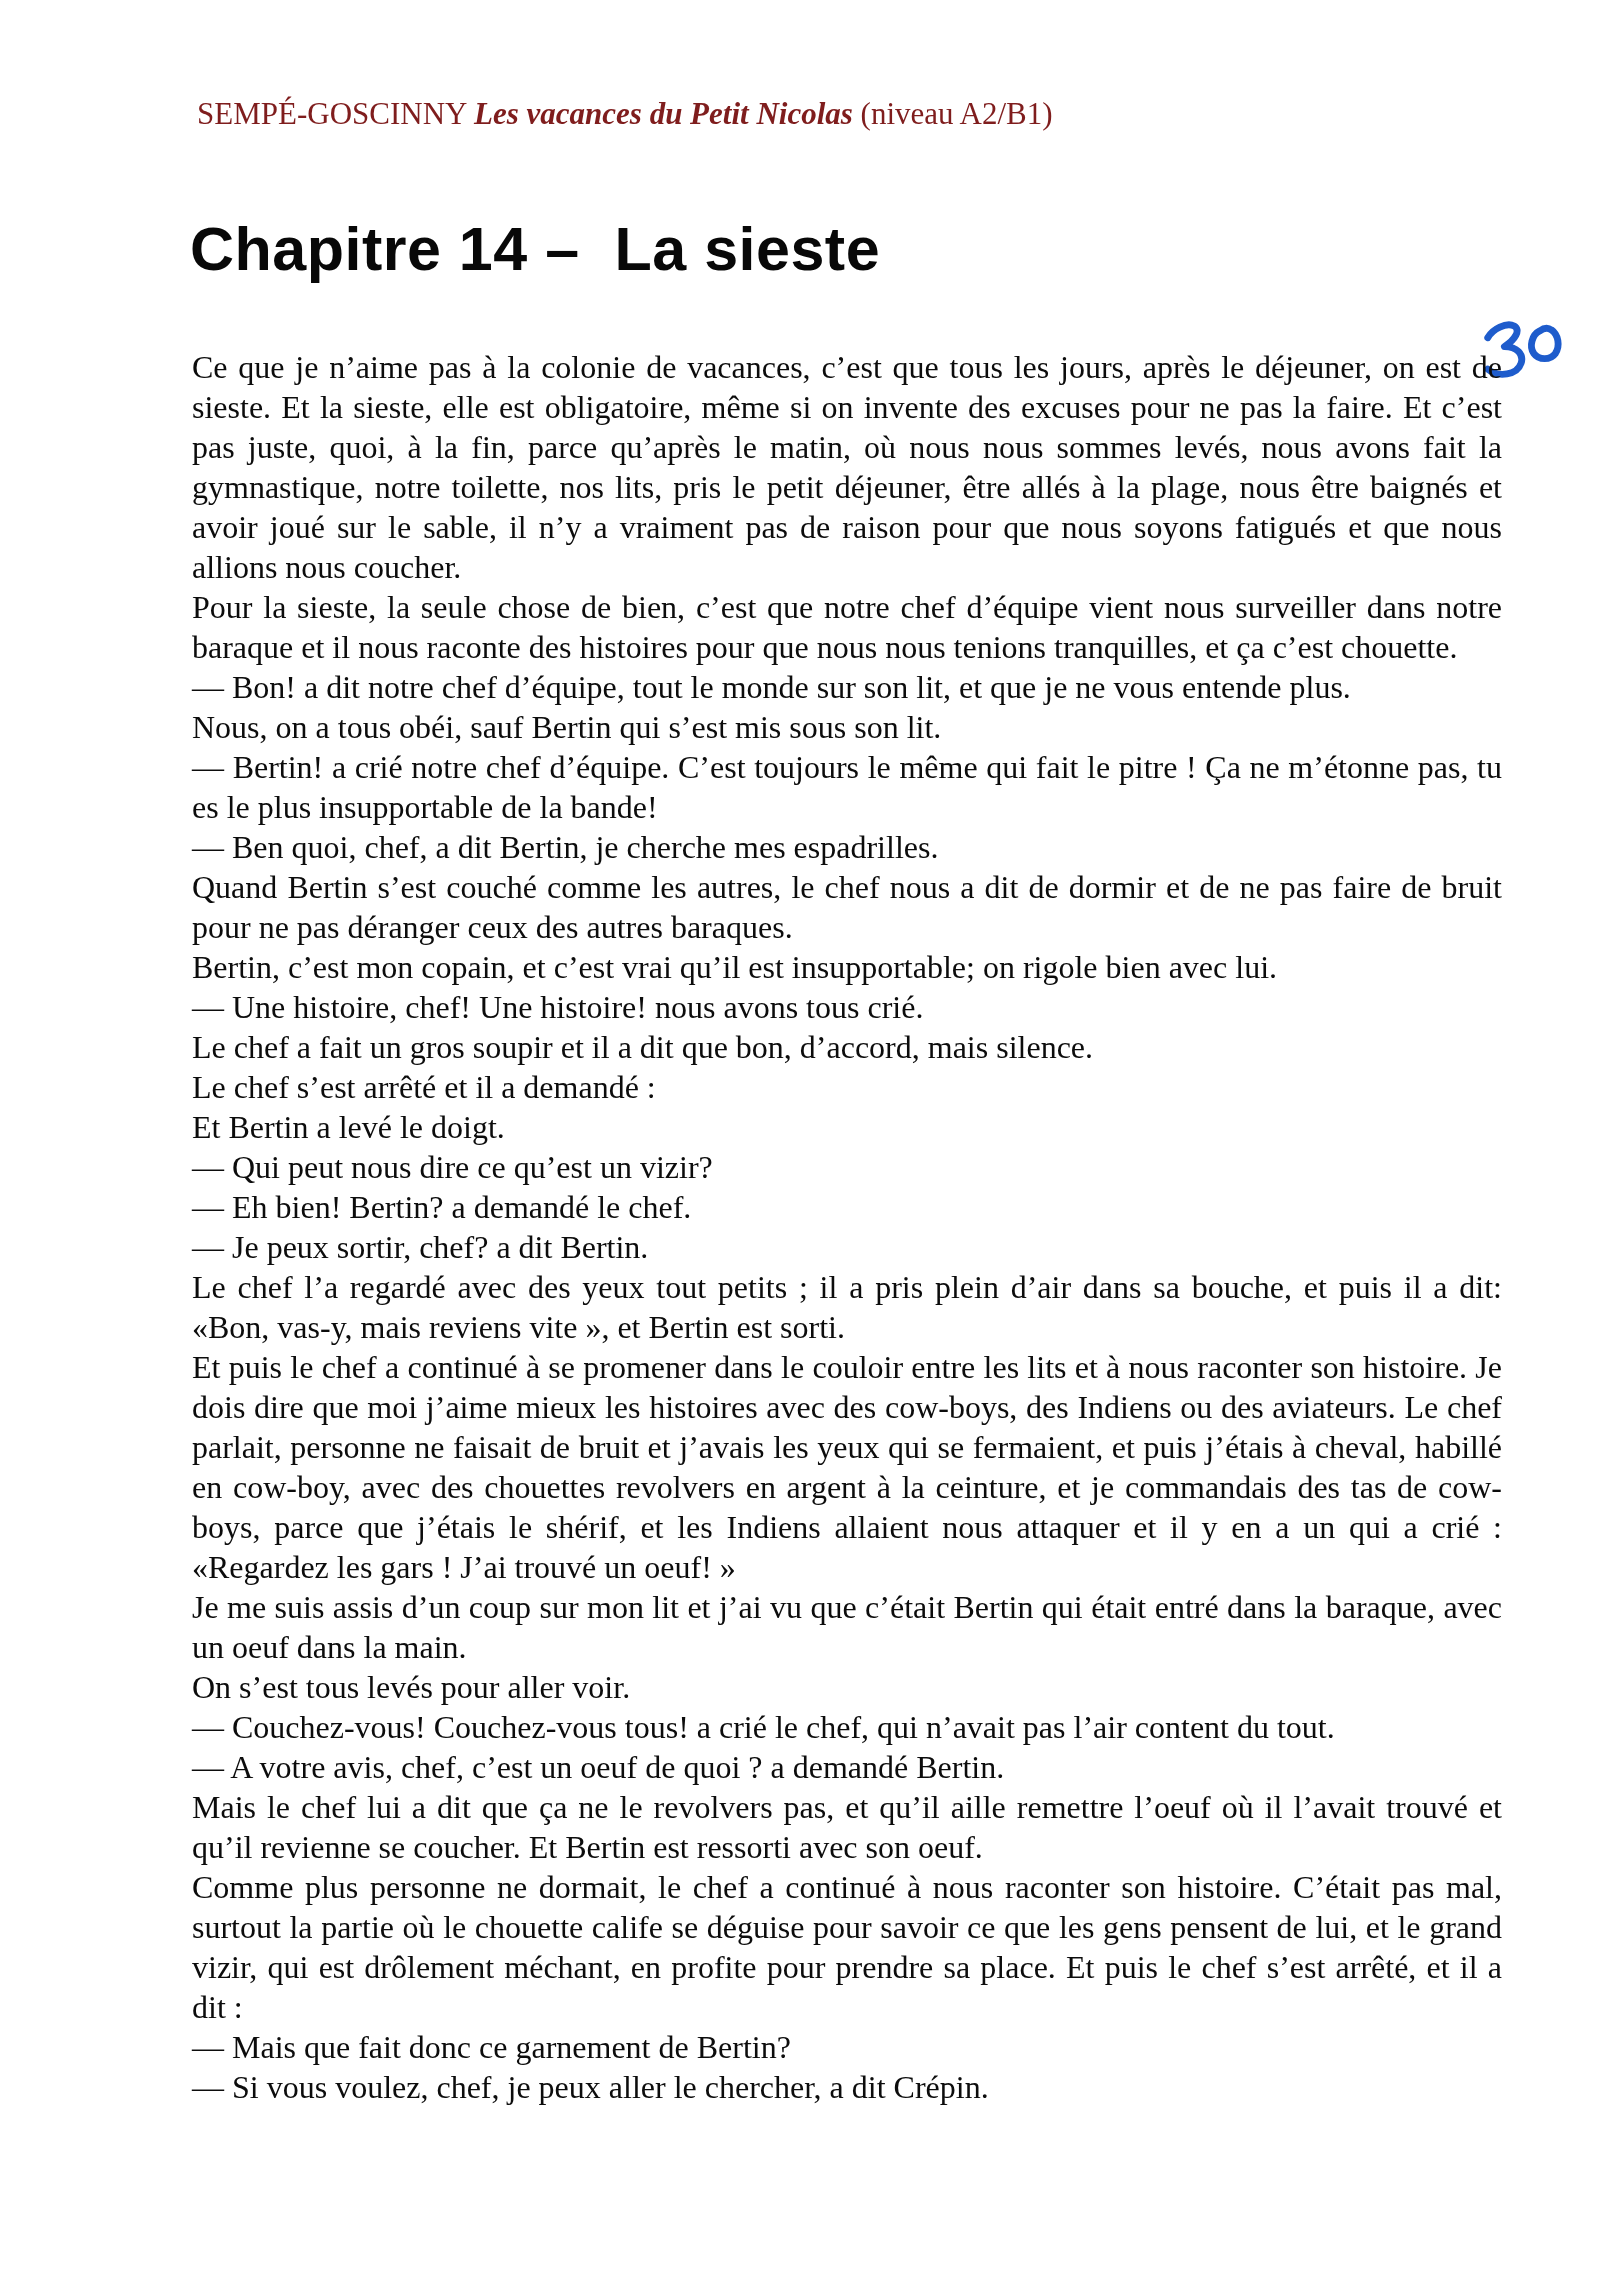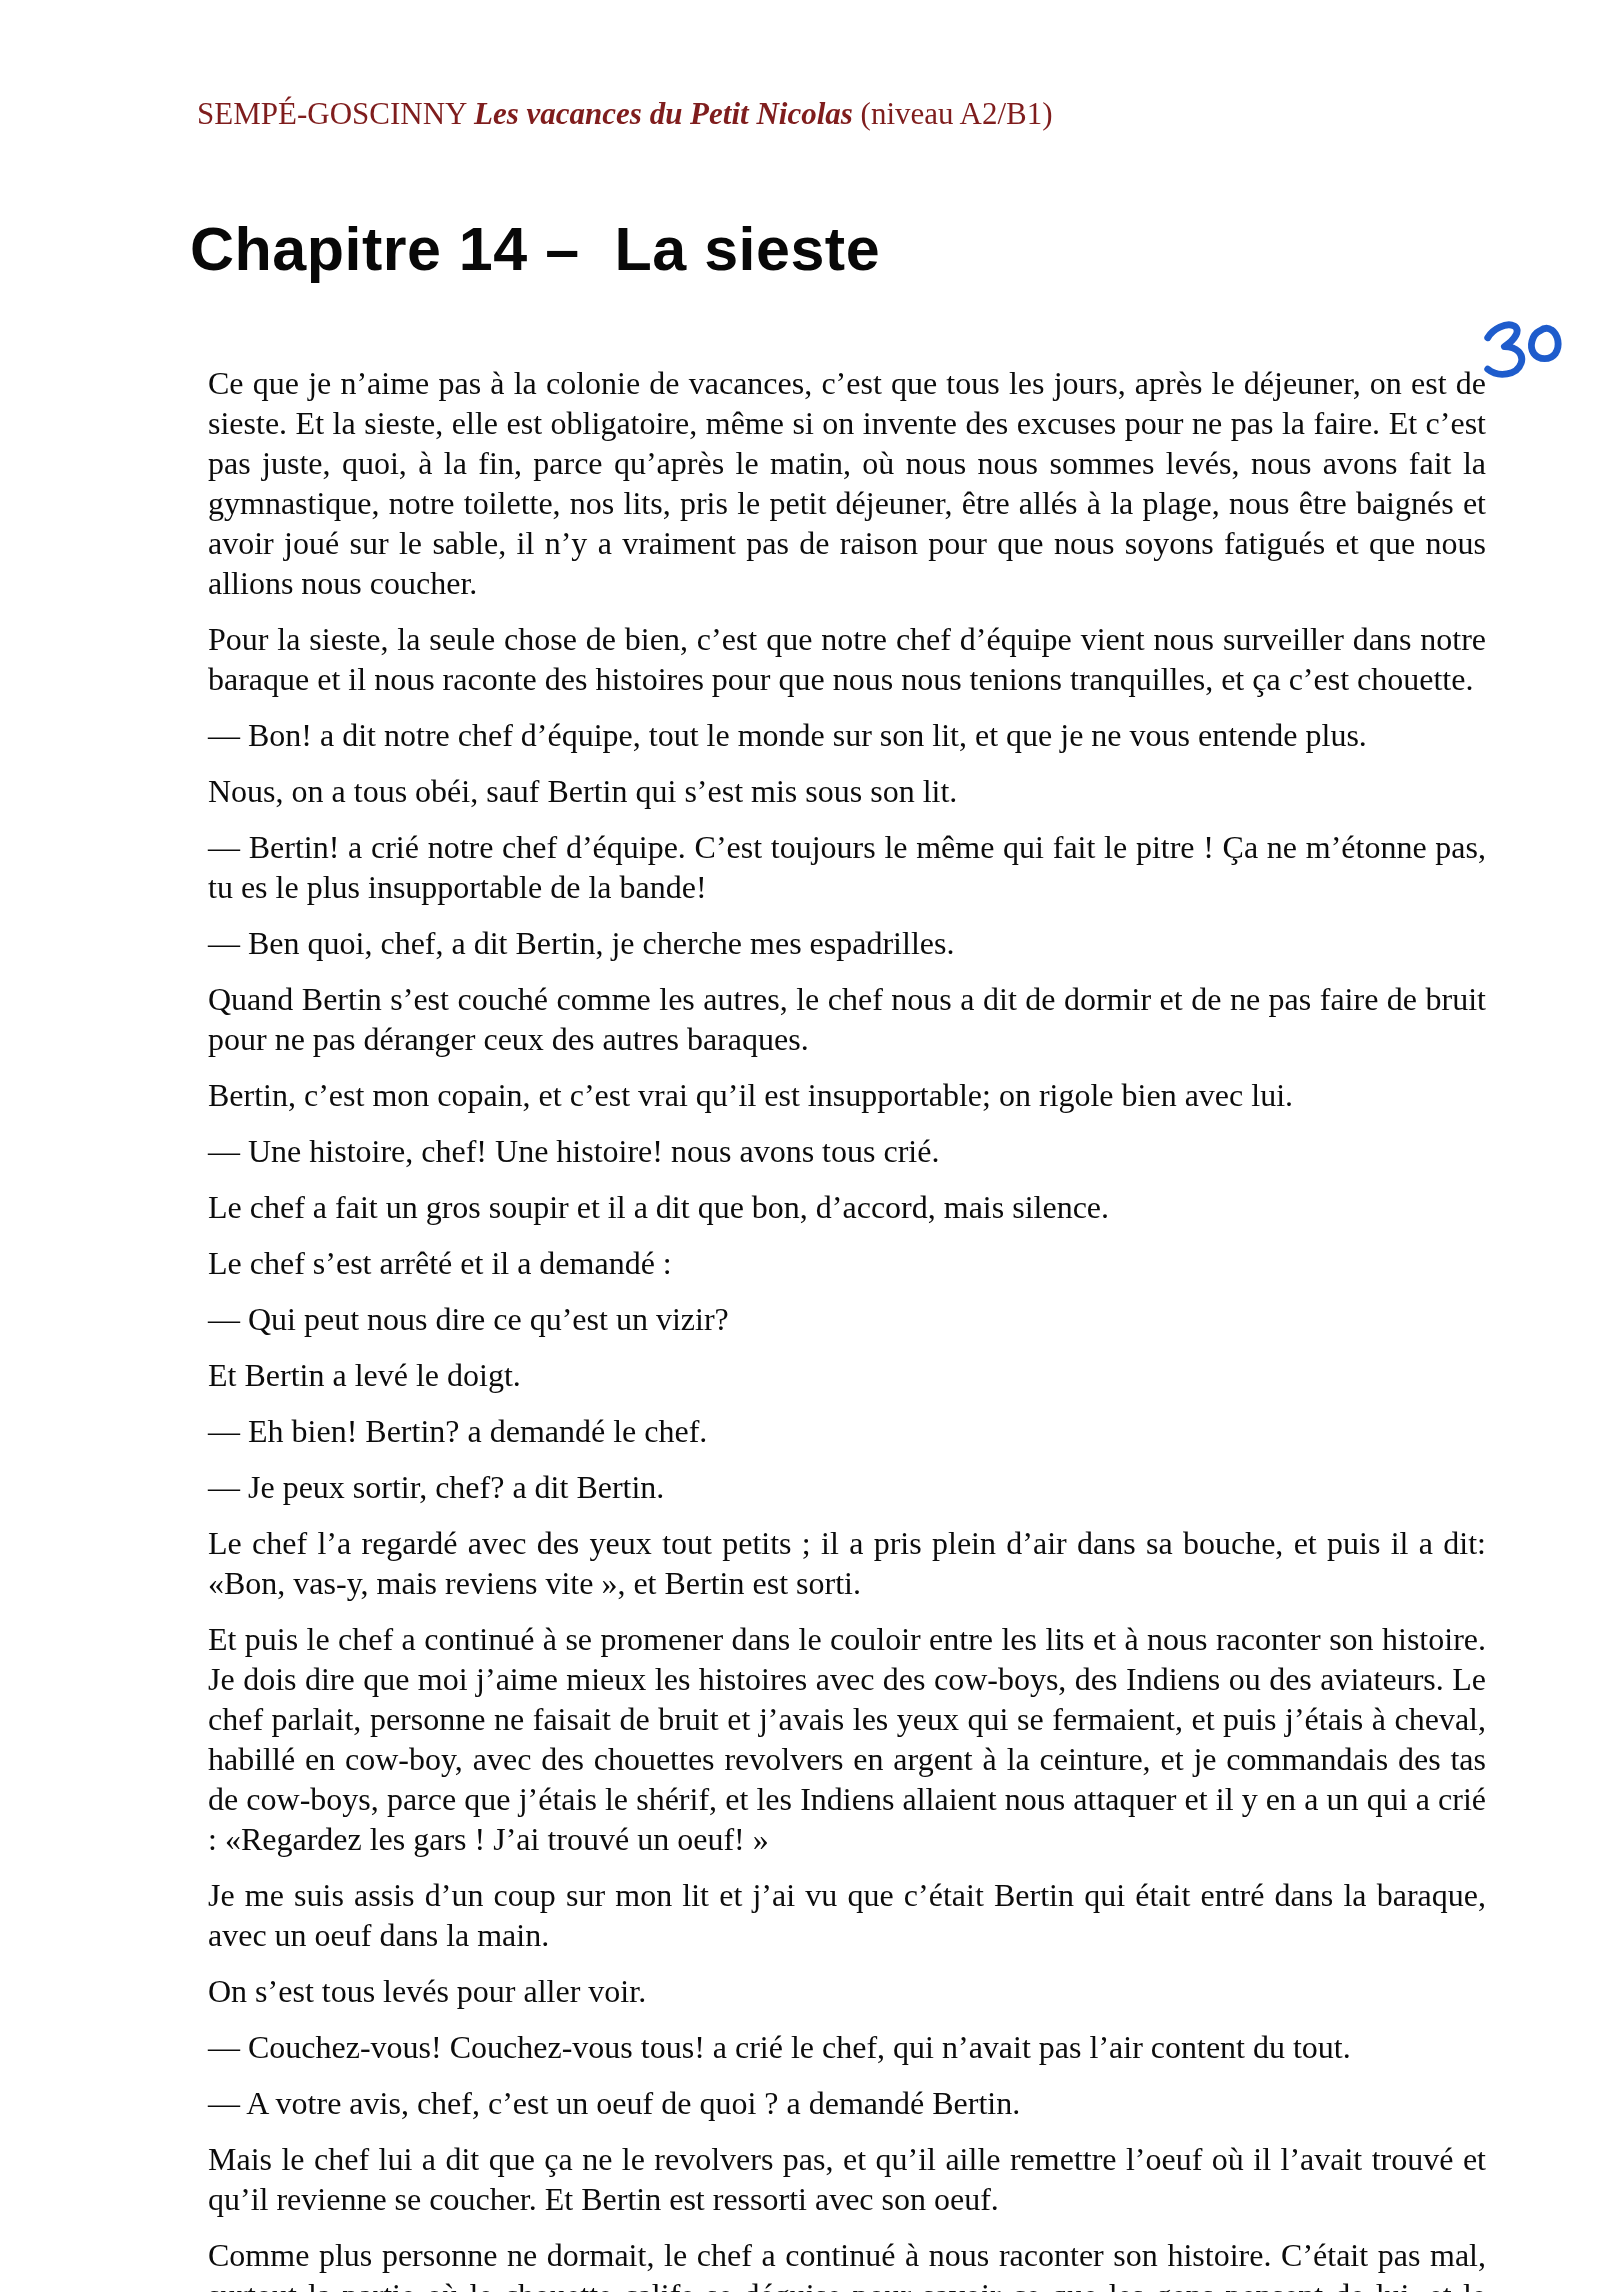--- a/index.html
+++ b/index.html
@@ -46,21 +46,21 @@
     position: absolute;
     left: 192px;
     top: 347px;
     width: 1310px;
     font-size: 32px;
     line-height: 40px;
     text-align: justify;
     color: #0c0c0c;
   }
   .body-text p {
-    margin: 16px;
+    margin: 0;
     padding: 0;
   }
   .handwritten-annotation {
     position: absolute;
     left: 1474px;
     top: 318px;
     width: 102px;
     height: 65px;
   }
   .handwritten-annotation svg {
@@ -94,22 +94,22 @@
       <p>Pour la sieste, la seule chose de bien, c’est que notre chef d’équipe vient nous surveiller dans notre baraque et il nous raconte des histoires pour que nous nous tenions tranquilles, et ça c’est chouette.</p>
       <p>— Bon! a dit notre chef d’équipe, tout le monde sur son lit, et que je ne vous entende plus.</p>
       <p>Nous, on a tous obéi, sauf Bertin qui s’est mis sous son lit.</p>
       <p>— Bertin! a crié notre chef d’équipe. C’est toujours le même qui fait le pitre ! Ça ne m’étonne pas, tu es le plus insupportable de la bande!</p>
       <p>— Ben quoi, chef, a dit Bertin, je cherche mes espadrilles.</p>
       <p>Quand Bertin s’est couché comme les autres, le chef nous a dit de dormir et de ne pas faire de bruit pour ne pas déranger ceux des autres baraques.</p>
       <p>Bertin, c’est mon copain, et c’est vrai qu’il est insupportable; on rigole bien avec lui.</p>
       <p>— Une histoire, chef! Une histoire! nous avons tous crié.</p>
       <p>Le chef a fait un gros soupir et il a dit que bon, d’accord, mais silence.</p>
       <p>Le chef s’est arrêté et il a demandé :</p>
+      <p>Et Bertin a levé le doigt.</p>
       <p>— Qui peut nous dire ce qu’est un vizir?</p>
-      <p>Et Bertin a levé le doigt.</p>
       <p>— Eh bien! Bertin? a demandé le chef.</p>
       <p>— Je peux sortir, chef? a dit Bertin.</p>
       <p>Le chef l’a regardé avec des yeux tout petits ; il a pris plein d’air dans sa bouche, et puis il a dit: «Bon, vas-y, mais reviens vite », et Bertin est sorti.</p>
       <p>Et puis le chef a continué à se promener dans le couloir entre les lits et à nous raconter son histoire. Je dois dire que moi j’aime mieux les histoires avec des cow-boys, des Indiens ou des aviateurs. Le chef parlait, personne ne faisait de bruit et j’avais les yeux qui se fermaient, et puis j’étais à cheval, habillé en cow-boy, avec des chouettes revolvers en argent à la ceinture, et je commandais des tas de cow-boys, parce que j’étais le shérif, et les Indiens allaient nous attaquer et il y en a un qui a crié : «Regardez les gars ! J’ai trouvé un oeuf! »</p>
       <p>Je me suis assis d’un coup sur mon lit et j’ai vu que c’était Bertin qui était entré dans la baraque, avec un oeuf dans la main.</p>
       <p>On s’est tous levés pour aller voir.</p>
       <p>— Couchez-vous! Couchez-vous tous! a crié le chef, qui n’avait pas l’air content du tout.</p>
       <p>— A votre avis, chef, c’est un oeuf de quoi ? a demandé Bertin.</p>
       <p>Mais le chef lui a dit que ça ne le revolvers pas, et qu’il aille remettre l’oeuf où il l’avait trouvé et qu’il revienne se coucher. Et Bertin est ressorti avec son oeuf.</p>
       <p>Comme plus personne ne dormait, le chef a continué à nous raconter son histoire. C’était pas mal, surtout la partie où le chouette calife se déguise pour savoir ce que les gens pensent de lui, et le grand vizir, qui est drôlement méchant, en profite pour prendre sa place. Et puis le chef s’est arrêté, et il a dit :</p>

